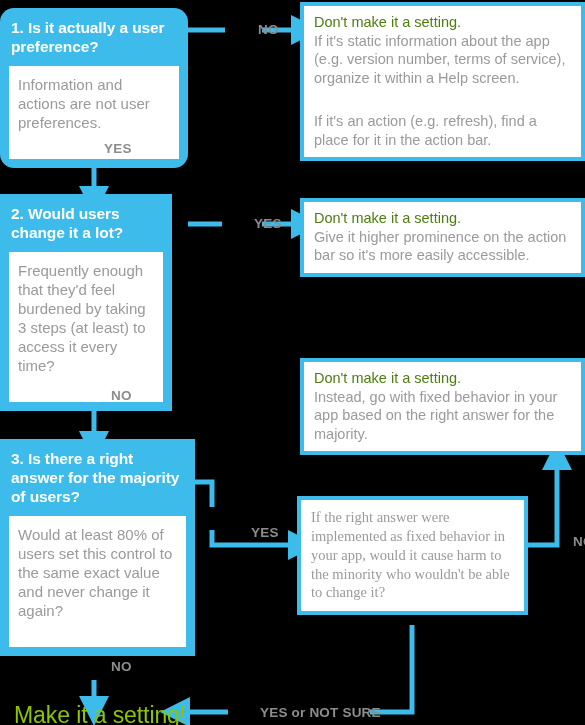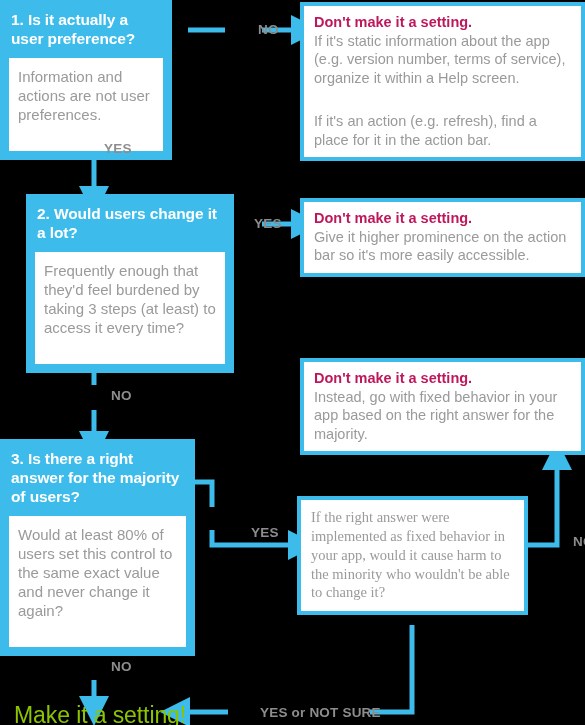--- a/index.html
+++ b/index.html
@@ -52,22 +52,22 @@
   .acard {
     position: absolute;
     background: #ffffff;
     border: 4px solid #3DBCEC;
     padding: 7px 9px 8px 10px;
     color: #9a9a9a;
     font-size: 14.5px;
     line-height: 1.28;
   }
   .acard .atitle {
-    color: #be185d;
-    font-weight: bold;
+    color: #4d7c0f;
+    font-weight: normal;
     font-size: 14.5px;
     display: block;
     margin-bottom: 0px;
   }
   .acard p { margin: 0; }
   .acard p.spaced { margin-top: 25px; }
 
   
   .pcard {
     position: absolute;
@@ -142,32 +142,32 @@
       <path d="M528,545 L557,545 L557,470" marker-end="url(#ah-up)"></path>
 
       <path d="M412,625 L412,712 L370,712"></path>
       <path d="M228,712 L190,712" marker-end="url(#ah-left)"></path>
 
       <path d="M94,638 L94,656"></path>
       <path d="M94,680 L94,696" marker-end="url(#ah-down)"></path>
     </g>
   </svg>
 
-  <div class="qcard" style="left:0px; top:0px; width:172px;">
+  <div class="qcard" style="left:0px; top:8px; width:188px;border-radius:14px;">
     <div class="qhead">1. Is it actually a user preference?</div>
     <div class="qbody">Information and actions are not user preferences.</div>
   </div>
 
   <div class="acard" style="left:300px; top:2px; width:285px;">
     <span class="atitle">Don't make it a setting.</span>
     <p>If it's static information about the app (e.g. version number, terms of service), organize it within a Help screen.</p>
     <p class="spaced">If it's an action (e.g. refresh), find a place for it in the action bar.</p>
   </div>
 
-  <div class="qcard" style="left:0px; top:194px; width:208px;margin-left:26px;">
+  <div class="qcard" style="left:0px; top:194px; width:172px;">
     <div class="qhead">2. Would users change it a lot?</div>
     <div class="qbody">Frequently enough that they'd feel burdened by taking 3 steps (at least) to access it every time?</div>
   </div>
 
   <div class="acard" style="left:300px; top:198px; width:285px;">
     <span class="atitle">Don't make it a setting.</span>
     <p>Give it higher prominence on the action bar so it's more easily accessible.</p>
   </div>
 
   <div class="acard" style="left:300px; top:358px; width:285px;">

